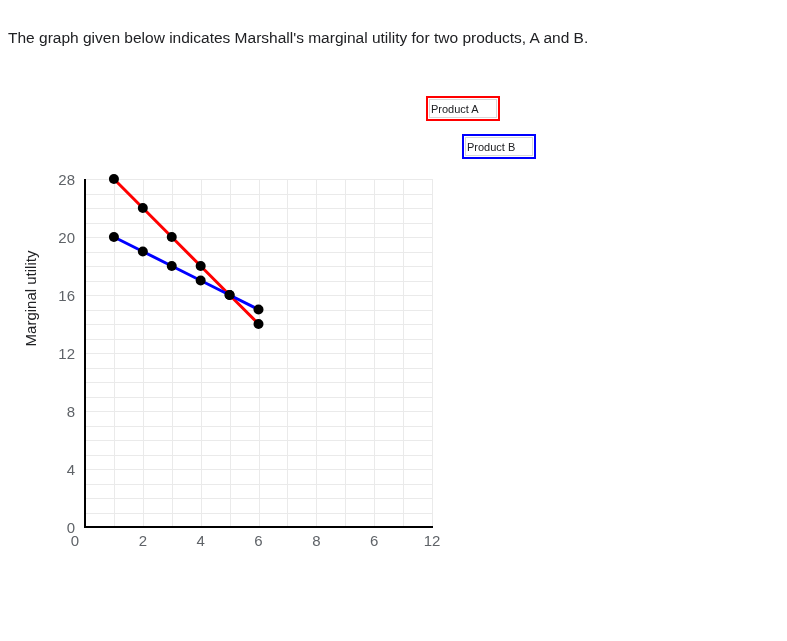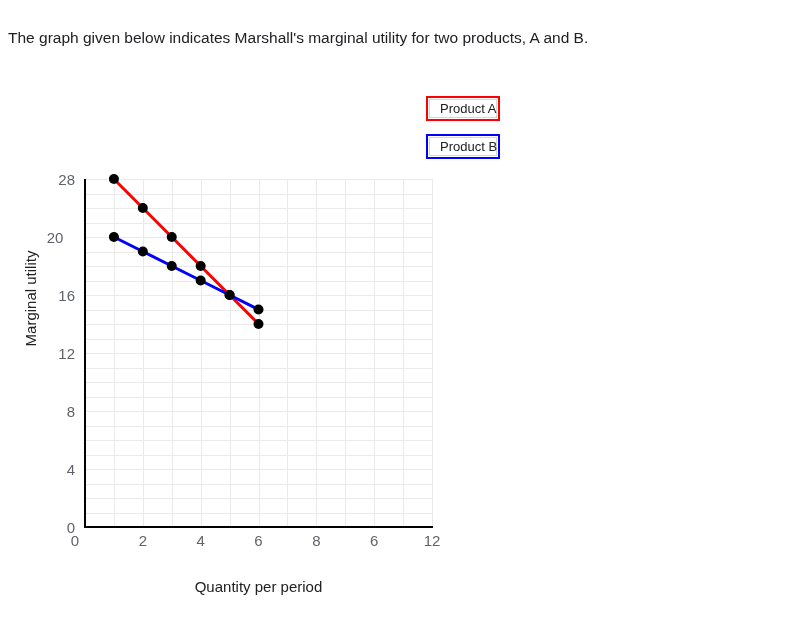--- a/index.html
+++ b/index.html
@@ -36,22 +36,22 @@
   }
   .legend-box {
     box-sizing: border-box;
     width: 74px;
     height: 25px;
     border: 2px solid #000;
     background: #ffffff;
     display: flex;
     align-items: center;
     justify-content: flex-start;
-    padding-left: 12px;
-    font-size: 13px;
+    padding-left: 3px;
+    font-size: 11px;
     color: #202124;
     margin-bottom: 13px;
     position: relative;
   }
   .legend-box .inner-edge {
     position: absolute;
     left: 1px; top: 1px; right: 1px; bottom: 1px;
     border: 1px solid #d7d7d7;
     pointer-events: none;
   }
@@ -183,35 +183,35 @@
 </head>
 <body>
 
 <div id="question-text">The graph given below indicates Marshall's marginal utility for two products, A and B.</div>
 
 <div id="legend">
   <div class="legend-box" id="legend-a" style="border-color: rgb(255, 0, 0);">
     <span class="inner-edge"></span>
     <span class="legend-label">Product A</span>
   </div>
-  <div class="legend-box" id="legend-b" style="border-color: rgb(0, 0, 255);">
+  <div class="legend-box" id="legend-b" style="border-color: rgb(0, 0, 255); margin-left: 36px;">
     <span class="inner-edge"></span>
     <span class="legend-label">Product B</span>
   </div>
 </div>
 
 <div id="chart">
 
   <div id="ytick-wrap">
       <div class="ytick" style="top: 348px;">0</div>
       <div class="ytick" style="top: 290px;">4</div>
       <div class="ytick" style="top: 232px;">8</div>
       <div class="ytick" style="top: 174px;">12</div>
       <div class="ytick" style="top: 116px; padding-left: 10px;">16</div>
-      <div class="ytick" style="top: 58px; text-align: center;">20</div>
+      <div class="ytick" style="top: 58px;">20</div>
       <div class="ytick" style="top: 0px;">28</div>
     </div>
 
   <div id="plot">
     <div id="grid-bg"></div>
     <div id="grid-h">
         <div class="gridline-h" style="top: 348px;"></div>
         <div class="gridline-h" style="top: 333.5px;"></div>
         <div class="gridline-h" style="top: 319px;"></div>
         <div class="gridline-h" style="top: 304.5px;"></div>
@@ -276,14 +276,13 @@
   <div id="xtick-wrap">
       <div class="xtick" style="left: 57.8333px;">2</div>
       <div class="xtick" style="left: 115.667px;">4</div>
       <div class="xtick" style="left: 173.5px;">6</div>
       <div class="xtick" style="left: 231.333px;">8</div>
       <div class="xtick" style="left: 289.167px;">6</div>
       <div class="xtick" style="left: 347px;">12</div>
     </div>
 
   <div id="ylabel">Marginal utility</div>
-  <div id="xlabel">Quantity per period</div>
 </div>
 
 </body></html>

